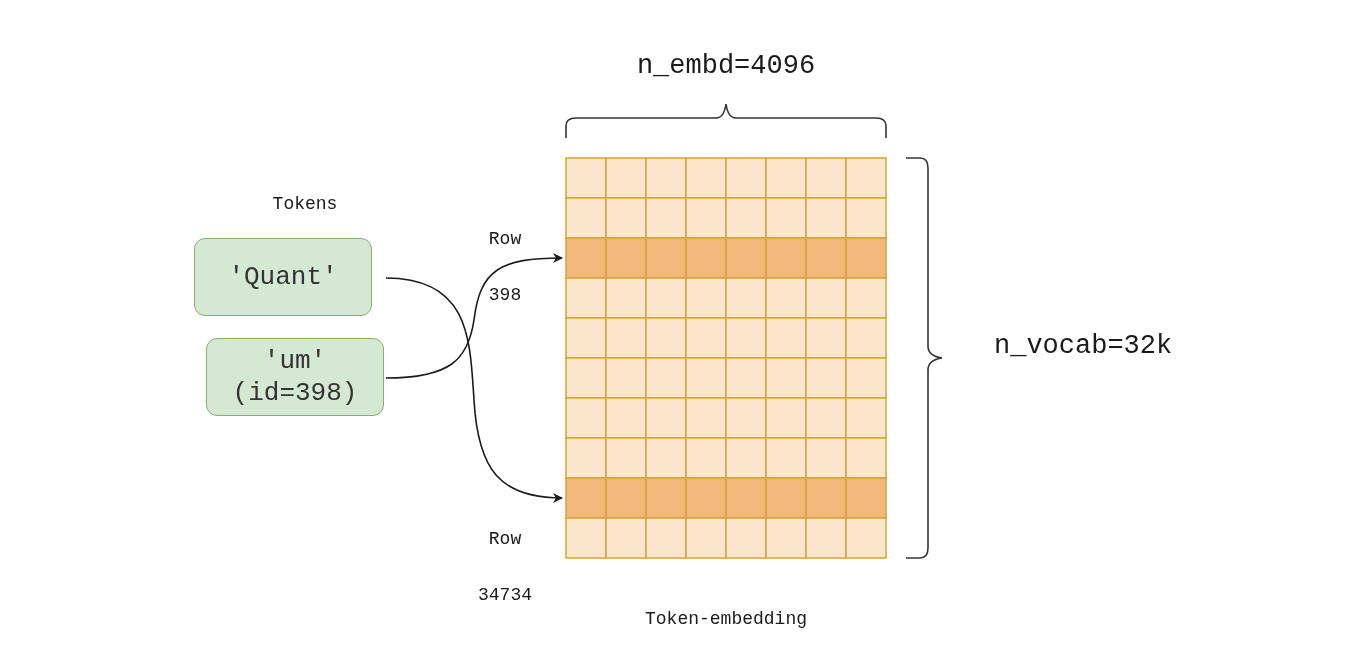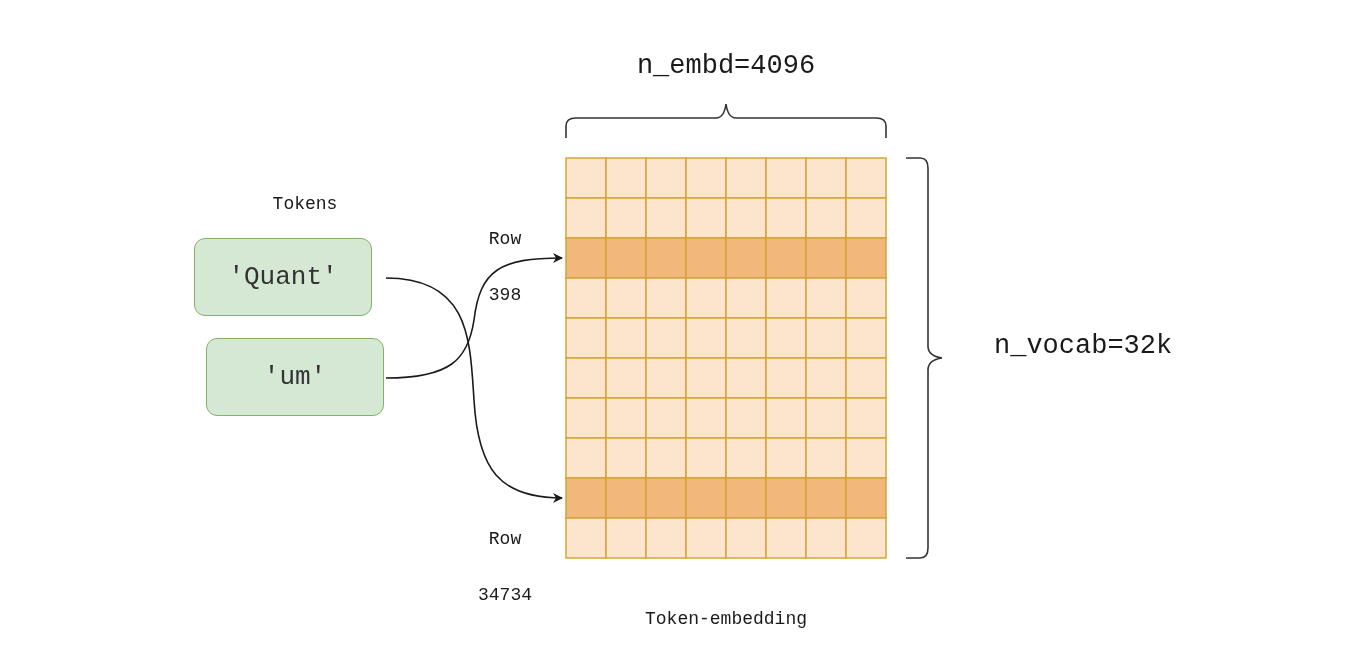--- a/index.html
+++ b/index.html
@@ -110,20 +110,21 @@
   <path d="M906,158 L920,158 Q928,158 928,168 L928,346 Q928,356 942,358 Q928,360 928,370 L928,548 Q928,558 920,558 L906,558" fill="none" stroke="#333" stroke-width="1.6"></path>
 </svg>
 
 <div class="lbl" style="left:245px; top:190px; width:120px;">Tokens</div>
 
 <div class="token-box" style="left:194px; top:238px;">
   <span>'Quant'</span>
 </div>
 <div class="token-box" style="left:206px; top:338px;align-items:center;">
   <span>'um'</span>
+  <span>(id=398)</span>
 </div>
 
 <div class="lbl" style="left:465px; top:197px; width:80px;">
   <div>Row</div>
   <div>398</div>
 </div>
 <div class="lbl" style="left:460px; top:497px; width:90px;">
   <div>Row</div>
   <div>34734</div>
 </div>

